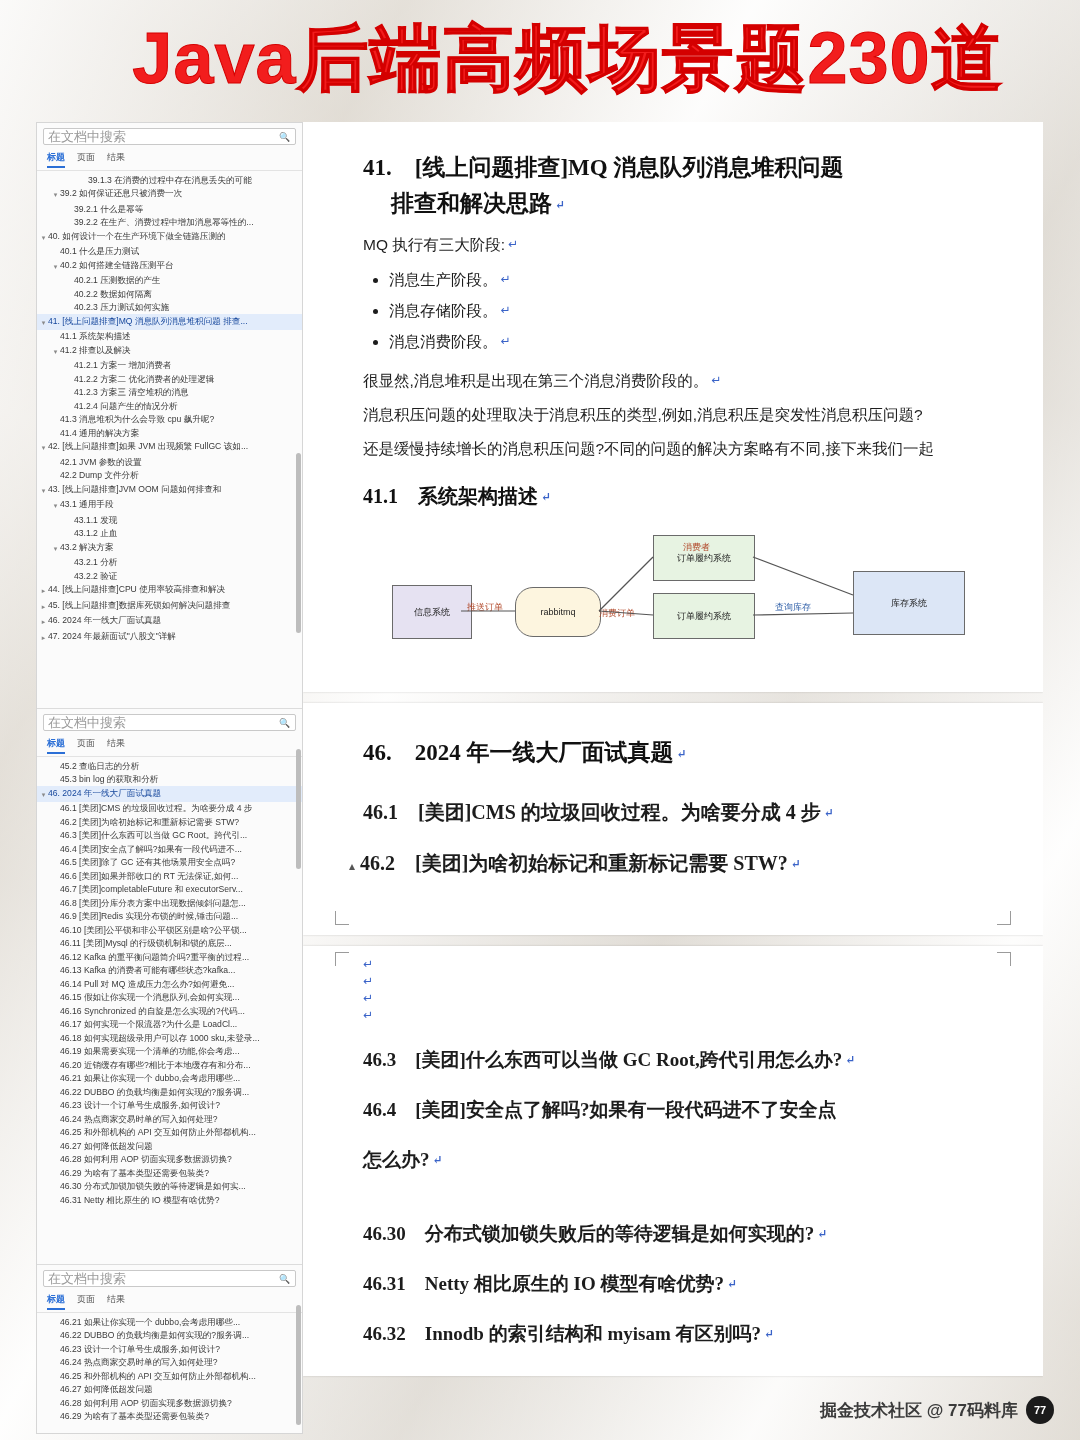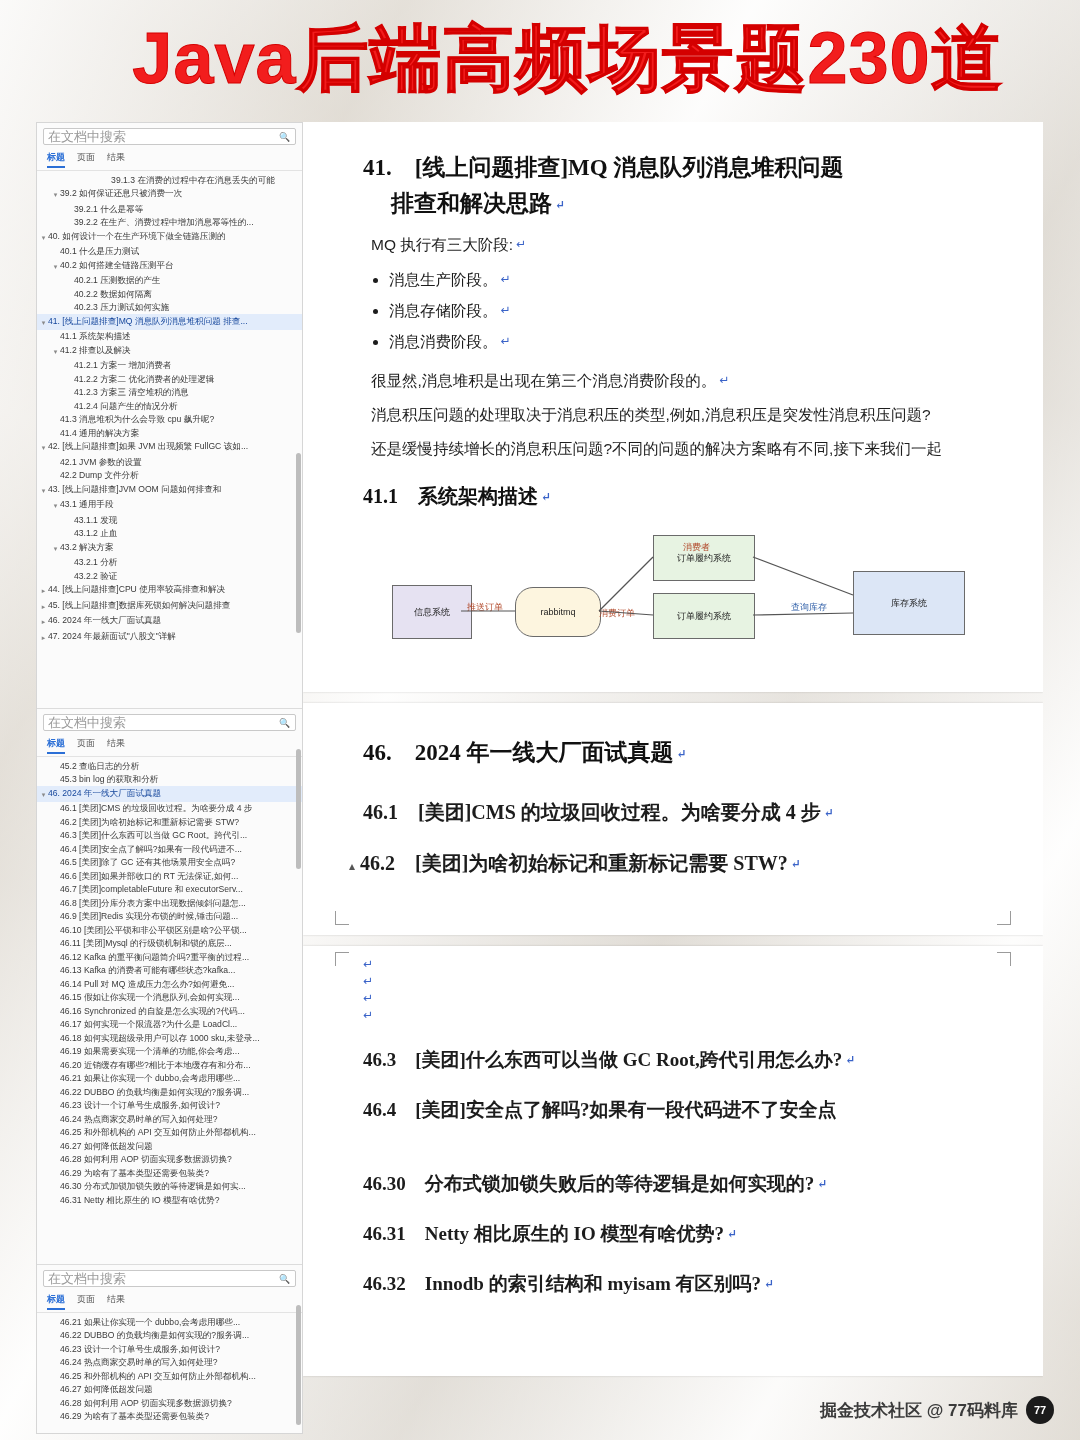--- a/index.html
+++ b/index.html
@@ -48,37 +48,37 @@
     display:flex;align-items:flex-start;line-height:12.5px;
     padding:0.5px 4px 0.5px 0;white-space:nowrap;overflow:hidden;
   }
   .node .arrow{width:9px;flex:0 0 9px;color:#8a8a8a;font-size:7px;text-align:center;padding-top:2px;}
   .node .txt{flex:1;overflow:hidden;text-overflow:ellipsis;font-size:8.6px;color:#3a3a3a;}
   .node.sel{background:#e2ecfb;}
   .node.sel .txt{color:#16479c;}
   .lvl1{padding-left:2px;}
   .lvl2{padding-left:14px;}
   .lvl3{padding-left:28px;}
-  .lvl4{padding-left:42px;text-align:center;}
+  .lvl4{padding-left:42px;}
   .scrollbar{
     position:absolute;right:1px;width:5px;background:#bdbdbd;border-radius:3px;
   }
   
   .docs{position:absolute;left:303px;top:122px;width:740px;height:1310px;overflow:hidden;}
   .page{background:#fff;box-shadow:0 0 2px rgba(0,0,0,.18);margin-bottom:11px;position:relative;}
   .pg-body{padding:26px 42px 20px 60px;color:#1c1c1c;}
   h2.sec{
     font-size:23px;font-weight:bold;line-height:40px;margin:0 0 4px 0;color:#111;
     font-family:"Liberation Serif","DejaVu Serif",serif;
   }
   h3.sub{
     font-size:20px;font-weight:bold;line-height:36px;margin:14px 0 6px 0;color:#111;
     font-family:"Liberation Serif","DejaVu Serif",serif;
   }
-  p.para{font-size:15.5px;line-height:30px;margin:4px 8px;color:#1e1e1e;}
+  p.para{font-size:15.5px;line-height:30px;margin:4px 0;color:#1e1e1e;}
   ul.bul{margin:2px 0 8px 0;padding-left:26px;}
   ul.bul li{font-size:15.5px;line-height:31px;}
   .pilcrow{color:#3a63c8;font-size:12px;vertical-align:2px;padding-left:3px;}
   
   .diagram{margin:10px 0 4px 0;height:140px;position:relative;}
   .dbox{position:absolute;border:1.4px solid #6a6a6a;font-size:9px;display:flex;align-items:center;justify-content:center;text-align:center;line-height:11px;}
   .dlabel{position:absolute;font-size:9px;color:#b24a2c;}
   .dlabel.blue{color:#2f5fa8;}
   
   .frag{font-size:19px;font-weight:bold;line-height:44px;margin:0 0 6px 0;font-family:"Liberation Serif","DejaVu Serif",serif;}
@@ -463,21 +463,21 @@
       <h3 class="sub"><span>41.1　系统架构描述</span><span class="pilcrow">↵</span></h3>
       <div class="diagram" id="diagram-root">
           <div class="dbox" style="left: 29px; top: 60px; width: 78px; height: 52px; background: rgb(230, 226, 242);">信息系统</div>
           <div class="dbox" style="left: 152px; top: 62px; width: 84px; height: 48px; background: rgb(253, 245, 223); border-radius: 18px;">rabbitmq</div>
           <div class="dbox" style="left: 290px; top: 10px; width: 100px; height: 44px; background: rgb(231, 243, 226);">订单履约系统</div>
           <div class="dbox" style="left: 290px; top: 68px; width: 100px; height: 44px; background: rgb(231, 243, 226);">订单履约系统</div>
           <div class="dbox" style="left: 490px; top: 46px; width: 110px; height: 62px; background: rgb(220, 230, 246);">库存系统</div>
           <div class="dlabel" style="left: 320px; top: 16px;">消费者</div>
           <div class="dlabel" style="left: 104px; top: 76px;">推送订单</div>
           <div class="dlabel" style="left: 236px; top: 82px;">消费订单</div>
-          <div class="dlabel blue" style="left: 412px; top: 76px; margin-left: 16px;">查询库存</div>
+          <div class="dlabel blue" style="left: 412px; top: 76px;">查询库存</div>
           <svg width="640" height="140" style="position: absolute; left: 0px; top: 0px;">
             <line x1="98" y1="86" x2="152" y2="86" stroke="#555" stroke-width="1.2"></line>
             <line x1="236" y1="86" x2="290" y2="32" stroke="#555" stroke-width="1.2"></line>
             <line x1="236" y1="86" x2="290" y2="90" stroke="#555" stroke-width="1.2"></line>
             <line x1="390" y1="32" x2="490" y2="70" stroke="#555" stroke-width="1.2"></line>
             <line x1="390" y1="90" x2="490" y2="88" stroke="#555" stroke-width="1.2"></line>
           </svg>
         </div>
     </div>
   </div>
@@ -492,20 +492,21 @@
       <i style="left:32px;bottom:10px;border-width:0 0 1px 1px;"></i>
       <i style="right:32px;bottom:10px;border-width:0 1px 1px 0;"></i>
     </div>
   </div>
 
   <div class="page" style="height:430px;">
     <div class="pg-body" style="padding-top:10px;">
       <div style="height:82px;color:#3a63c8;font-size:12px;line-height:17px;">↵<br>↵<br>↵<br>↵</div>
       <div class="frag"><span>46.3　[美团]什么东西可以当做 GC Root,跨代引用怎么办?</span><span class="pilcrow">↵</span></div>
       <div class="frag"><span>46.4　[美团]安全点了解吗?如果有一段代码进不了安全点</span></div>
+      <div class="frag"><span>怎么办?</span><span class="pilcrow">↵</span></div>
       <div class="frag" style="opacity:.12;height:18px;overflow:hidden;">&nbsp;</div>
       <div class="frag"><span>46.30　分布式锁加锁失败后的等待逻辑是如何实现的?</span><span class="pilcrow">↵</span></div>
       <div class="frag"><span>46.31　Netty 相比原生的 IO 模型有啥优势?</span><span class="pilcrow">↵</span></div>
       <div class="frag"><span>46.32　Innodb 的索引结构和 myisam 有区别吗?</span><span class="pilcrow">↵</span></div>
     </div>
     <div class="crop-marks">
       <i style="left:32px;top:6px;border-width:1px 0 0 1px;"></i>
       <i style="right:32px;top:6px;border-width:1px 1px 0 0;"></i>
     </div>
   </div>

